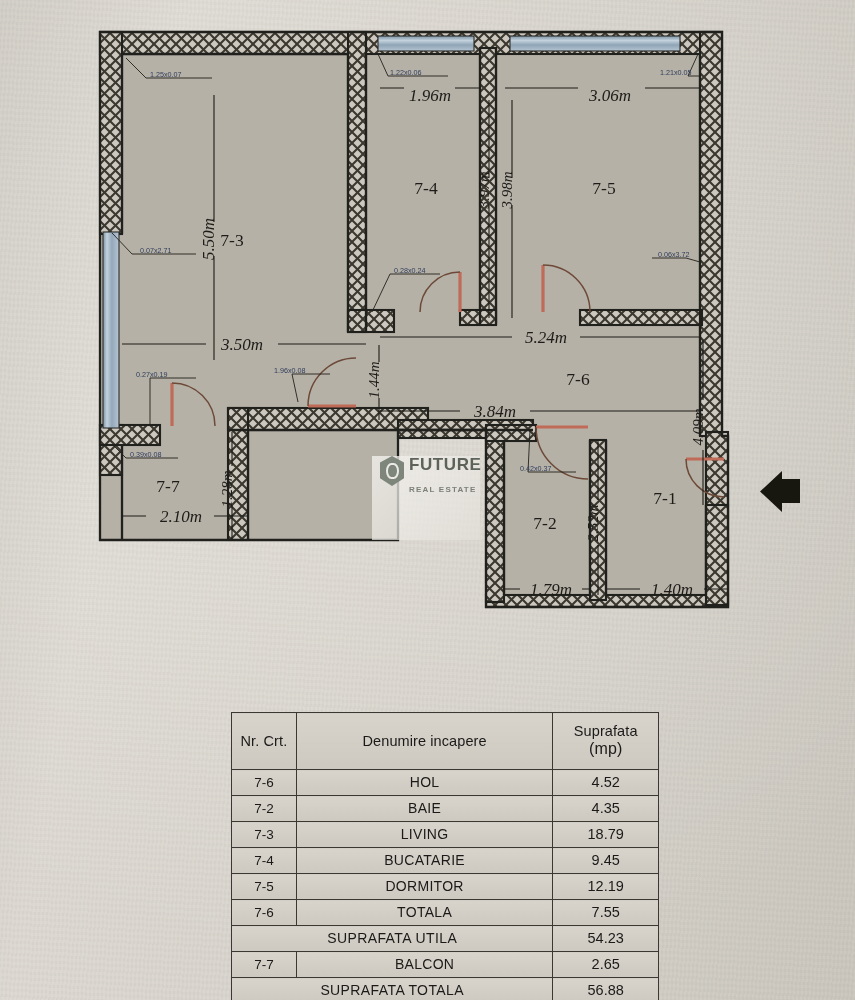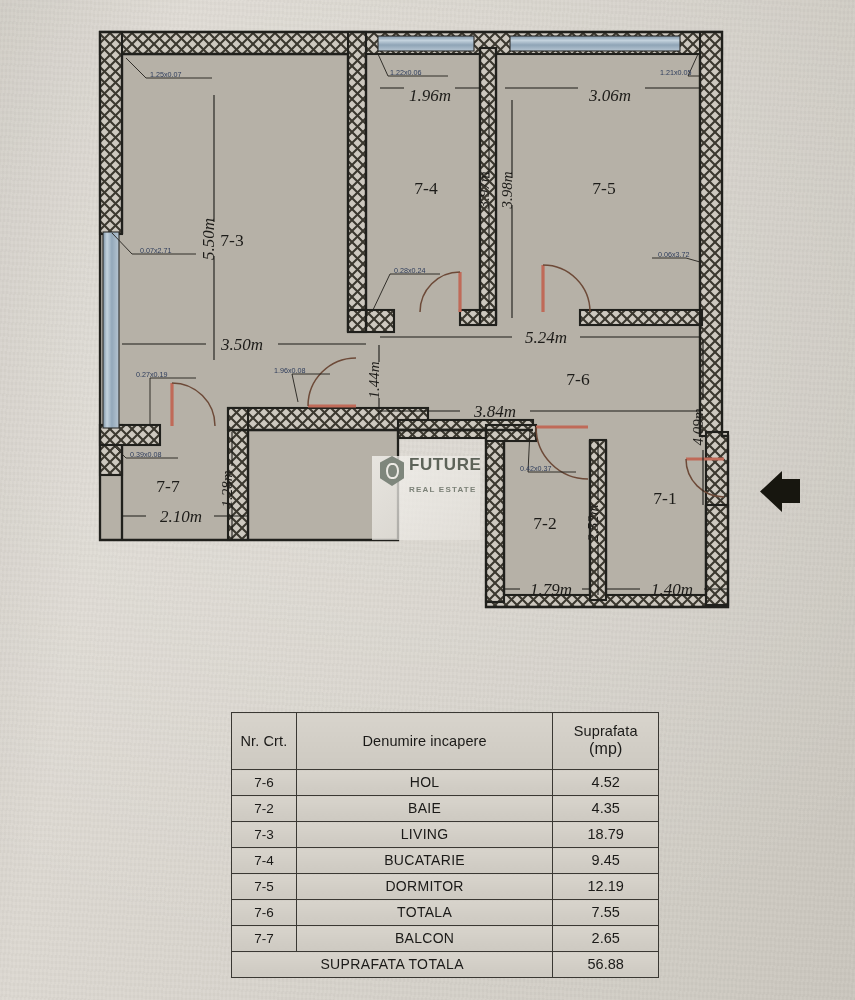--- a/index.html
+++ b/index.html
@@ -313,20 +313,24 @@
         <td class="c-nr">7-5</td>
         <td class="c-name">DORMITOR</td>
         <td class="c-val">12.19</td>
       </tr>
       <tr class="body-row">
         <td class="c-nr">7-6</td>
         <td class="c-name">TOTALA</td>
         <td class="c-val">7.55</td>
       </tr>
       <tr class="body-row">
+        <td class="span-name" colspan="2">SUPRAFATA UTILA</td>
+        <td class="c-val">54.23</td>
+      </tr>
+      <tr class="body-row">
         <td class="c-nr">7-7</td>
         <td class="c-name">BALCON</td>
         <td class="c-val">2.65</td>
       </tr>
       <tr class="body-row">
         <td class="span-name" colspan="2">SUPRAFATA TOTALA</td>
         <td class="c-val">56.88</td>
       </tr>
     </tbody>
   </table>

